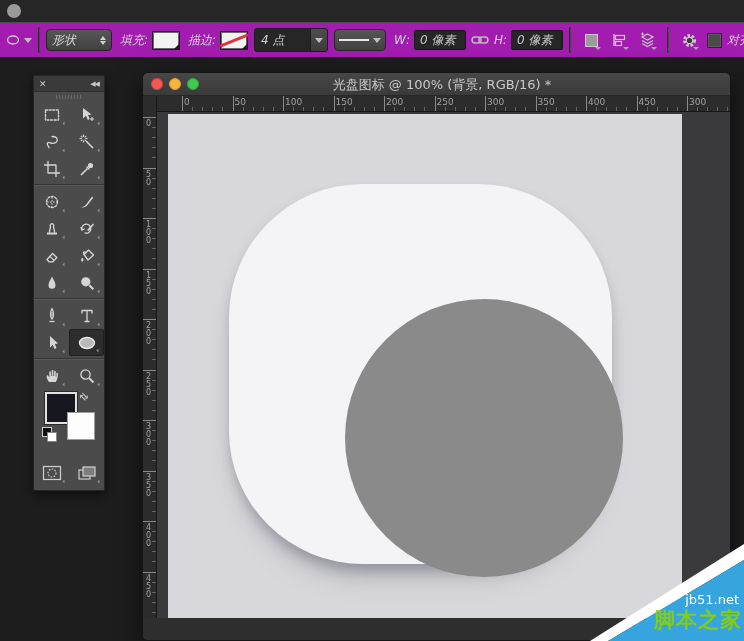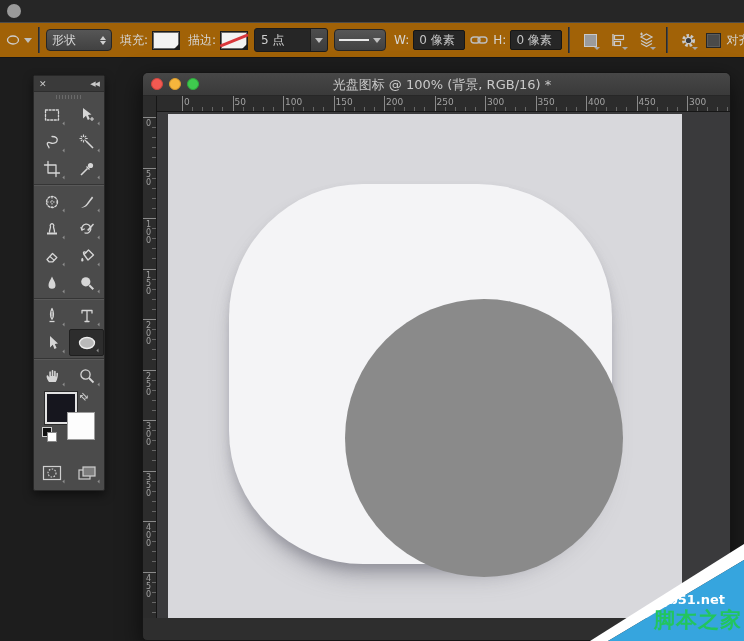--- a/index.html
+++ b/index.html
@@ -2,23 +2,23 @@
 <html><head>
 <meta charset="utf-8">
 <style>
   html,body{margin:0;padding:0;background:#111;}
   #app{position:relative;width:744px;height:641px;overflow:hidden;background:#1d1d1d;
        font-family:"DejaVu Sans","Liberation Sans",sans-serif;-webkit-font-smoothing:antialiased;}
   
   .menubar{position:absolute;left:0;top:0;width:744px;height:22px;background:#262626;}
   .menubar .orb{position:absolute;left:7px;top:4px;width:14px;height:14px;border-radius:50%;background:#9a9a9a;}
   
-  .options{position:absolute;left:0;top:22px;width:744px;height:36px;background:#a16207;
+  .options{position:absolute;left:0;top:22px;width:744px;height:36px;background:#a21caf;
            border-top:1px solid #4b4b4b;border-bottom:1px solid #161616;box-sizing:border-box;
-           display:flex;align-items:center;color:#d6d6d6;font-size:12px;white-space:nowrap;}
+           display:flex;align-items:center;color:#d6d6d6;font-size:12px;white-space:nowrap;font-style:italic;}
   .opt-sep{width:1px;height:26px;background:#2b2b2b;border-right:1px solid #474747;margin:0 6px;flex:0 0 auto;}
   .preset{display:flex;align-items:center;gap:2px;margin-left:4px;flex:0 0 auto;}
   .preset .glyph{width:18px;height:18px;display:flex;align-items:center;justify-content:center;}
   .ddn-arrow{width:0;height:0;border-left:4px solid transparent;border-right:4px solid transparent;border-top:5px solid #bfbfbf;}
   .shape-select{display:flex;align-items:center;justify-content:space-between;width:66px;height:22px;
                 background:linear-gradient(#565656,#414141);border:1px solid #262626;border-radius:4px;
                 padding:0 5px;box-sizing:border-box;flex:0 0 auto;}
   .updown{display:flex;flex-direction:column;gap:1px;}
   .updown i{width:0;height:0;border-left:3.5px solid transparent;border-right:3.5px solid transparent;display:block;}
   .updown i.u{border-bottom:4px solid #cfcfcf;}
@@ -92,22 +92,22 @@
   .sb-zoom{position:absolute;left:10px;top:4px;}
   .sb-export{position:absolute;left:58px;top:4px;}
   .sb-doc{position:absolute;left:114px;top:4px;}
   .sb-arrow{position:absolute;left:253px;top:7px;width:0;height:0;border-top:5px solid transparent;border-bottom:5px solid transparent;border-left:7px solid #1d1d1d;}
   
   .wm{position:absolute;left:0;top:0;width:744px;height:641px;pointer-events:none;}
   .wm .band{position:absolute;left:0;top:0;width:744px;height:641px;background:#fff;
       clip-path:polygon(590px 641px,744px 544px,744px 560px,608px 641px);}
   .wm .tri{position:absolute;left:0;top:0;width:744px;height:641px;
       clip-path:polygon(608px 641px,744px 560px,744px 641px);}
-  .wm .site{position:absolute;right:19px;top:592px;color:#fff;font-size:13px;font-weight:bold;}
-  .wm .name{position:absolute;right:2px;top:606px;color:#22c55e;font-size:21px;font-weight:bold;letter-spacing:1px;}
+  .wm .site{position:absolute;right:5px;top:592px;color:#fff;font-size:13px;font-weight:normal;}
+  .wm .name{position:absolute;right:2px;top:606px;color:#84cc16;font-size:21px;font-weight:bold;letter-spacing:1px;}
 </style>
 </head>
 <body>
 
 <div id="app">
 
   <div class="menubar">
     <div class="orb"></div>
   </div>
 
@@ -135,21 +135,21 @@
         <span class="corner"></span>
       </div>
 
     <span class="lbl">描边:</span>
     <div class="swatch">
       <span class="slash"></span>
       <span class="corner"></span>
     </div>
 
     <div class="combo">
-      <span class="val">5 点</span>
+      <span class="val">4 点</span>
       <span class="btn">
           <span class="ddn-arrow"></span>
         </span>
     </div>
 
     <div class="linestyle">
       <span class="line"></span>
       <span class="ddn-arrow"></span>
     </div>
 

